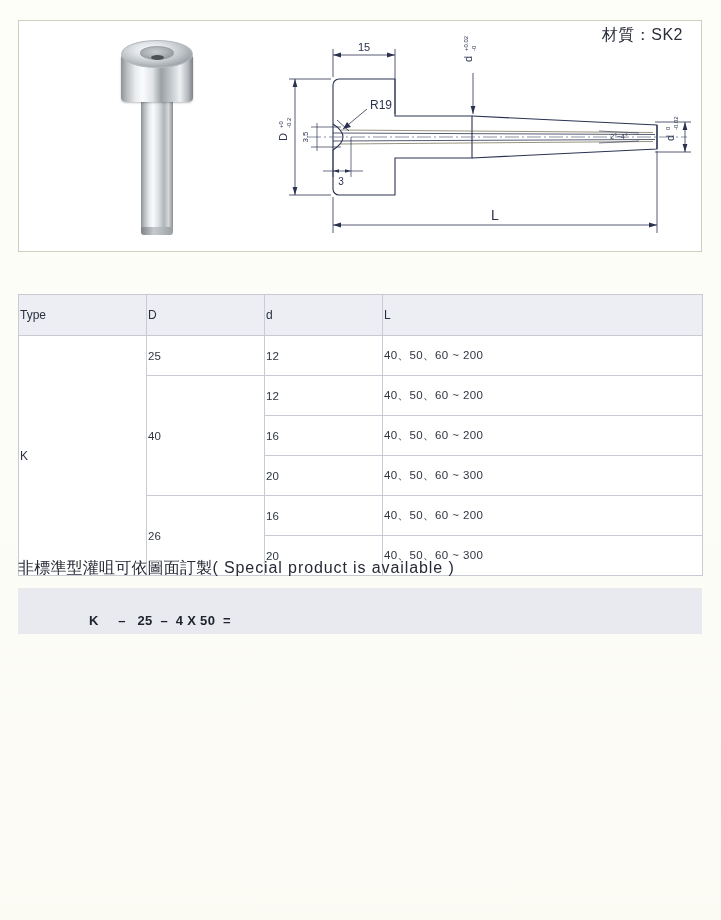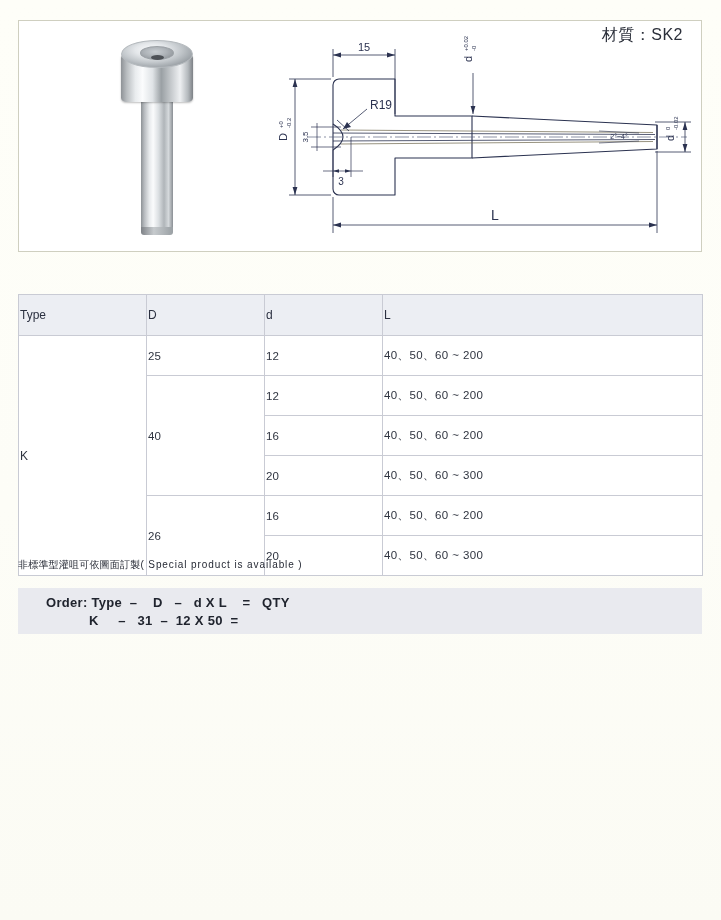--- a/index.html
+++ b/index.html
@@ -160,21 +160,21 @@
   .col-d    { width: 118px; }
   .col-L    { width: 320px; }
   .cell-type { font-weight: bold; font-size: 12px; }
   .cell-L { letter-spacing: .4px; margin-top: 16px; }
 
   
   .note {
     position: absolute;
     left: 18px;
     top: 558px;
-    font-size: 10px;
+    font-size: 16px;
     color: #262a35;
     letter-spacing: .2px;
     white-space: nowrap;
   }
   .note .en { letter-spacing: .9px; }
 
   
   .order-box {
     position: absolute;
     left: 18px;
@@ -366,17 +366,16 @@
         <td class="cell-L">40、50、60 ~ 300</td>
       </tr>
     </tbody>
   </table>
 
   <div class="note">
     <span>非標準型灌咀可依圖面訂製</span><span class="en">( Special  product  is  available )</span>
   </div>
 
   <div class="order-box">
-    <div class="order-line l1">Order: Type  –    D   –   d X L    =   QTY</div>
-    <div class="order-line l2">           K     –   31  –  12 X 50  =</div>
+    <div class="order-line l2">           K     –   25  –  4 X 50  =</div>
   </div>
 
 </div>
 
 </body></html>

